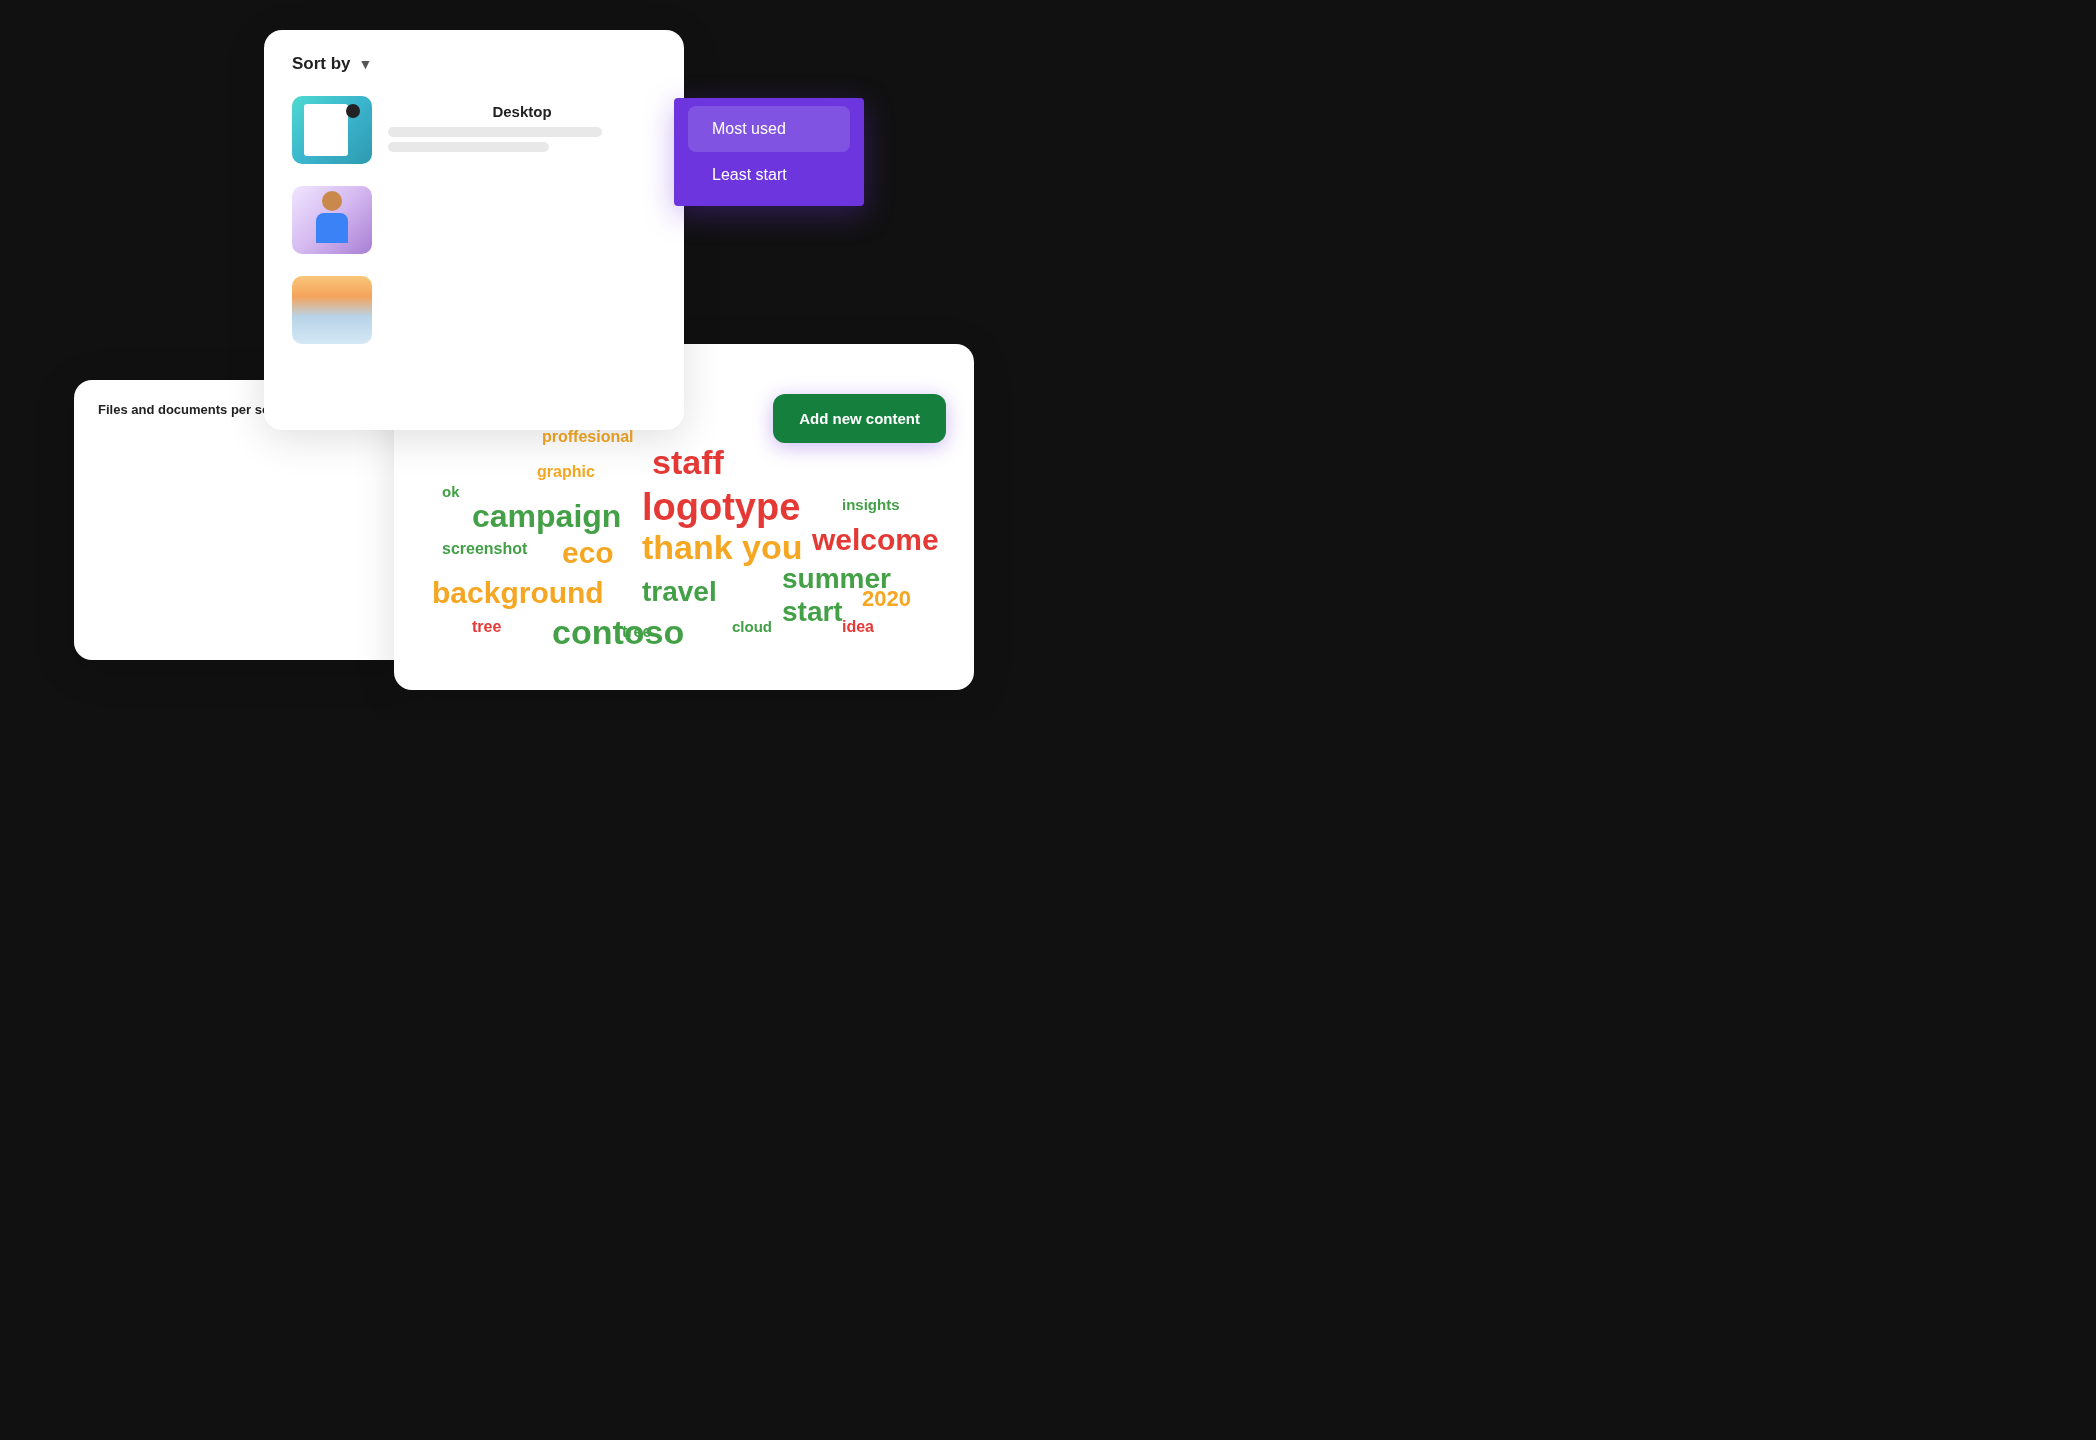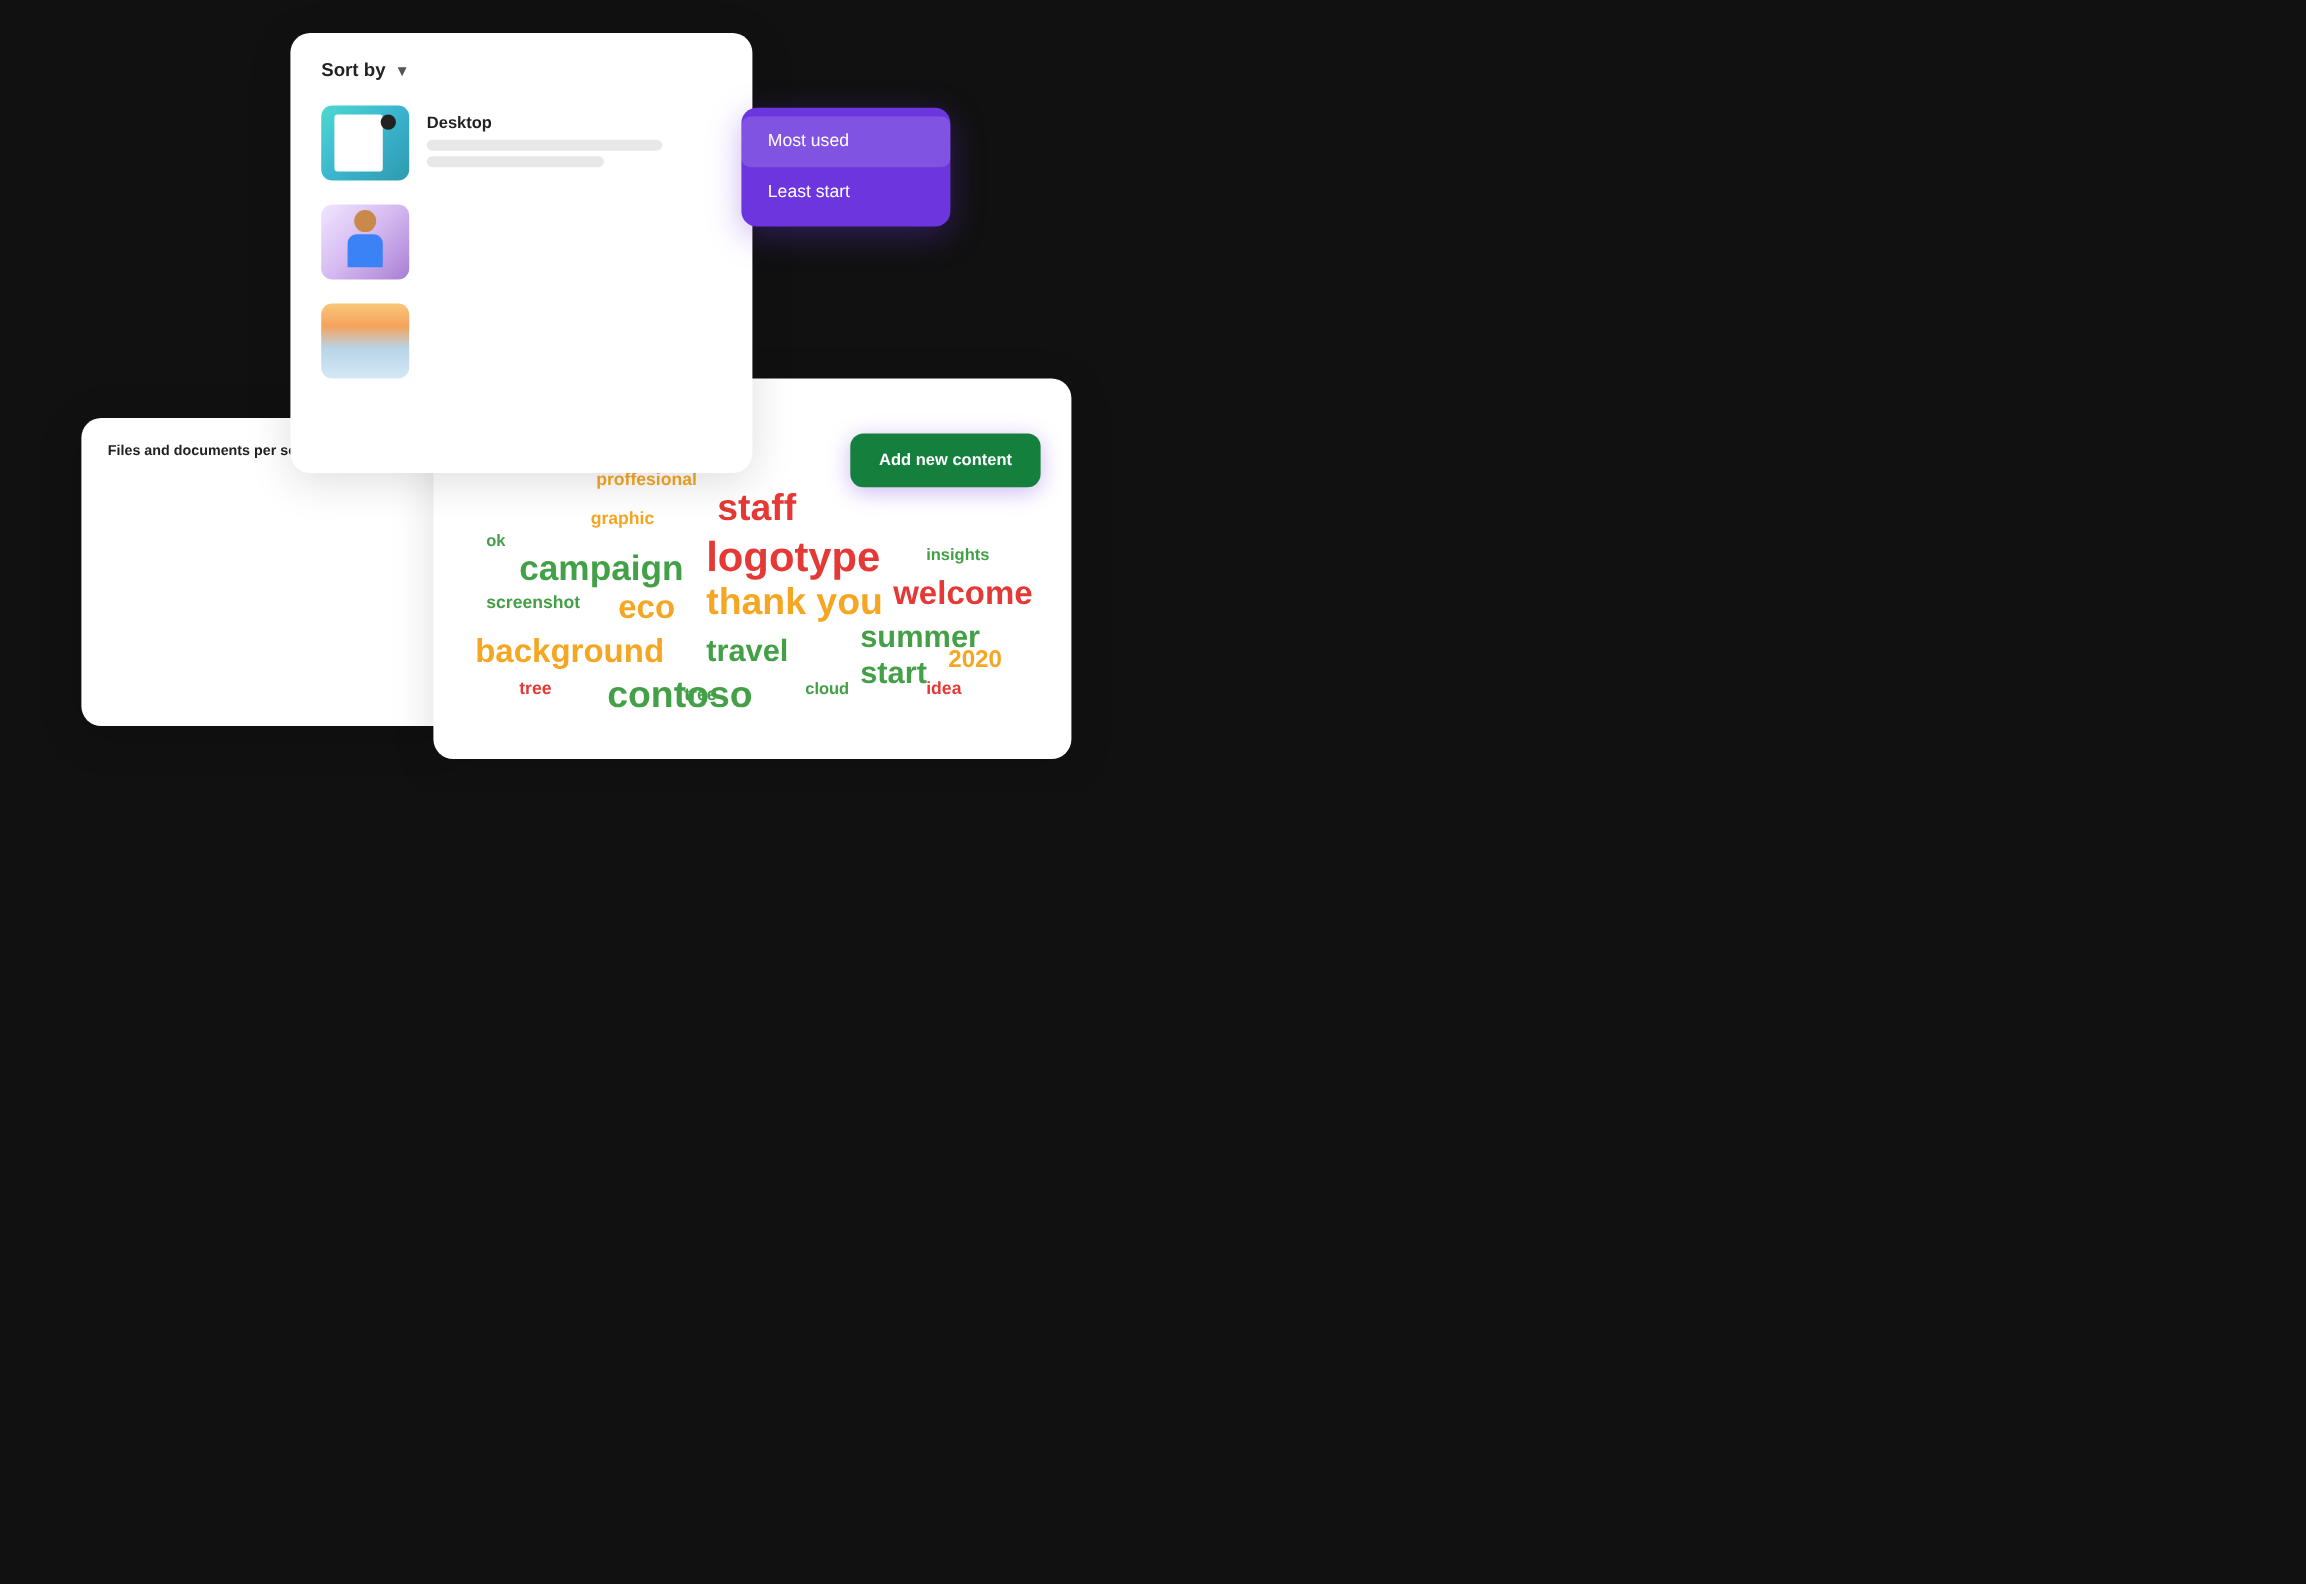--- a/index.html
+++ b/index.html
@@ -99,20 +99,21 @@
     .sort-arrow {
       color: #555;
       font-size: 14px;
     }
 
     .file-item {
       display: flex;
       align-items: center;
       gap: 16px;
       margin-bottom: 22px;
+      text-align: center;
     }
 
     .file-thumb {
       width: 80px;
       height: 68px;
       border-radius: 10px;
       flex-shrink: 0;
       overflow: hidden;
     }
 
@@ -181,22 +182,22 @@
     .file-meta-line.short {
       width: 60%;
     }
 
     
     .dropdown-menu {
       position: absolute;
       top: 68px;
       right: -180px;
       background: #6c35de;
-      border-radius: 14px;
-      padding: 8px 0;
+      border-radius: 4px;
+      padding: 8px 14px;
       min-width: 190px;
       box-shadow: 0 8px 30px rgba(108,53,222,0.35);
       z-index: 10;
     }
 
     .dropdown-item {
       padding: 14px 24px;
       font-size: 16px;
       font-weight: 500;
       color: #fff;

